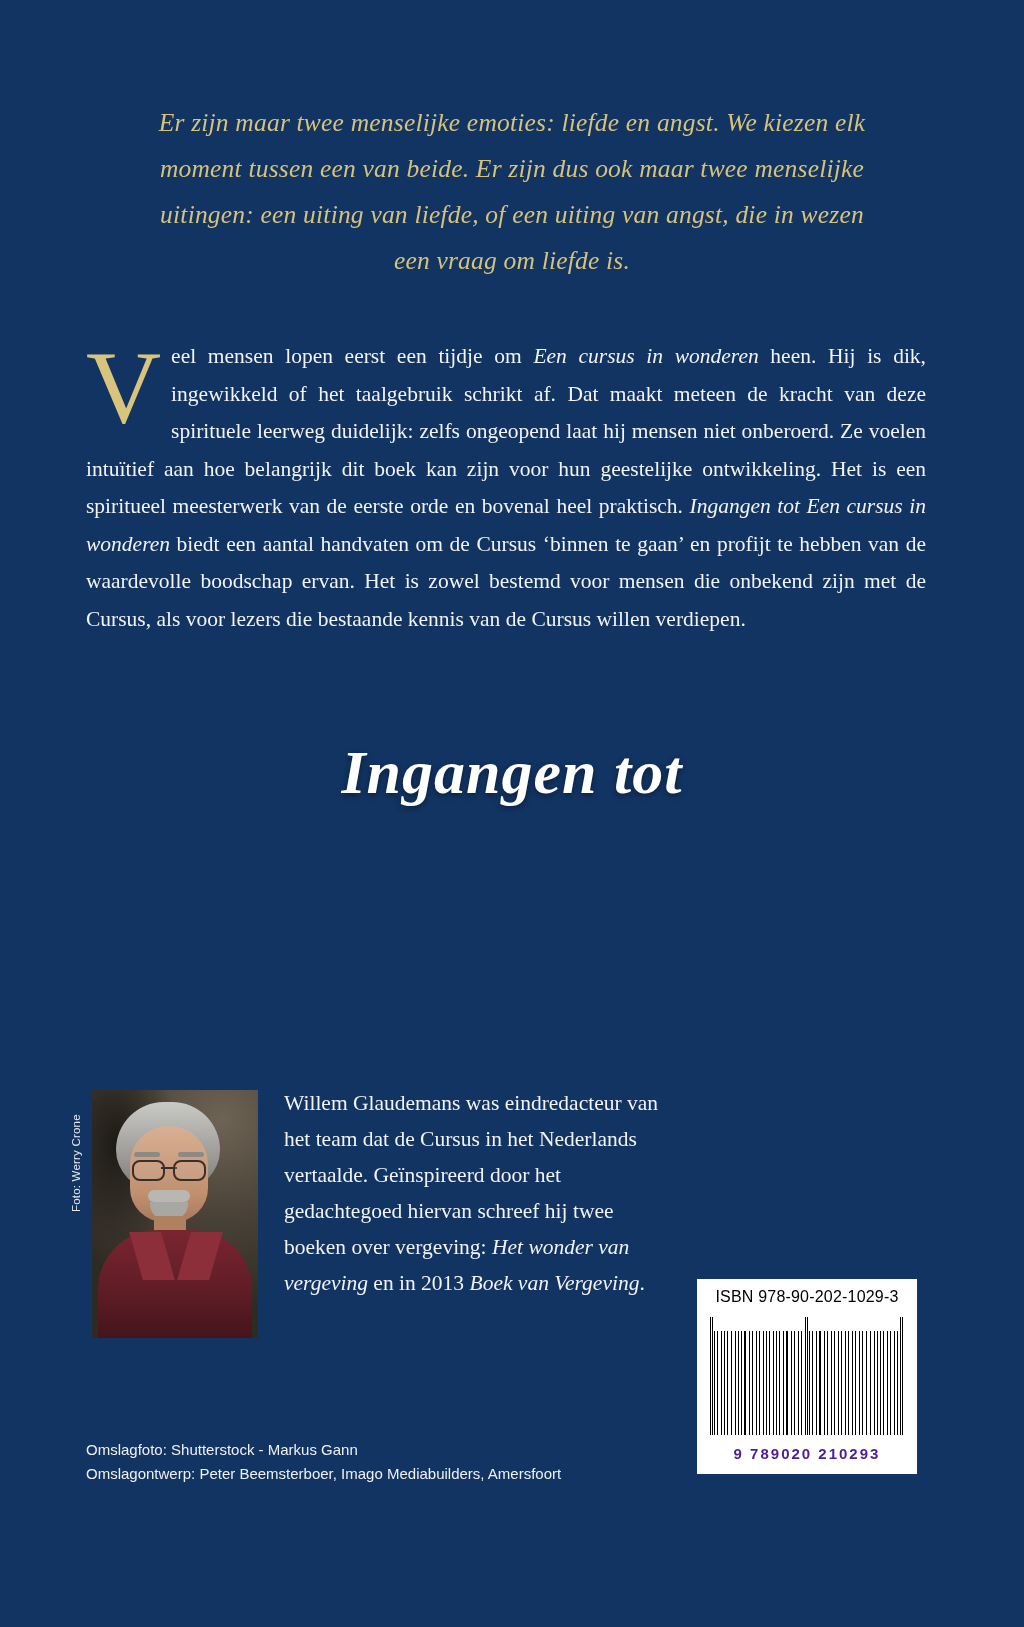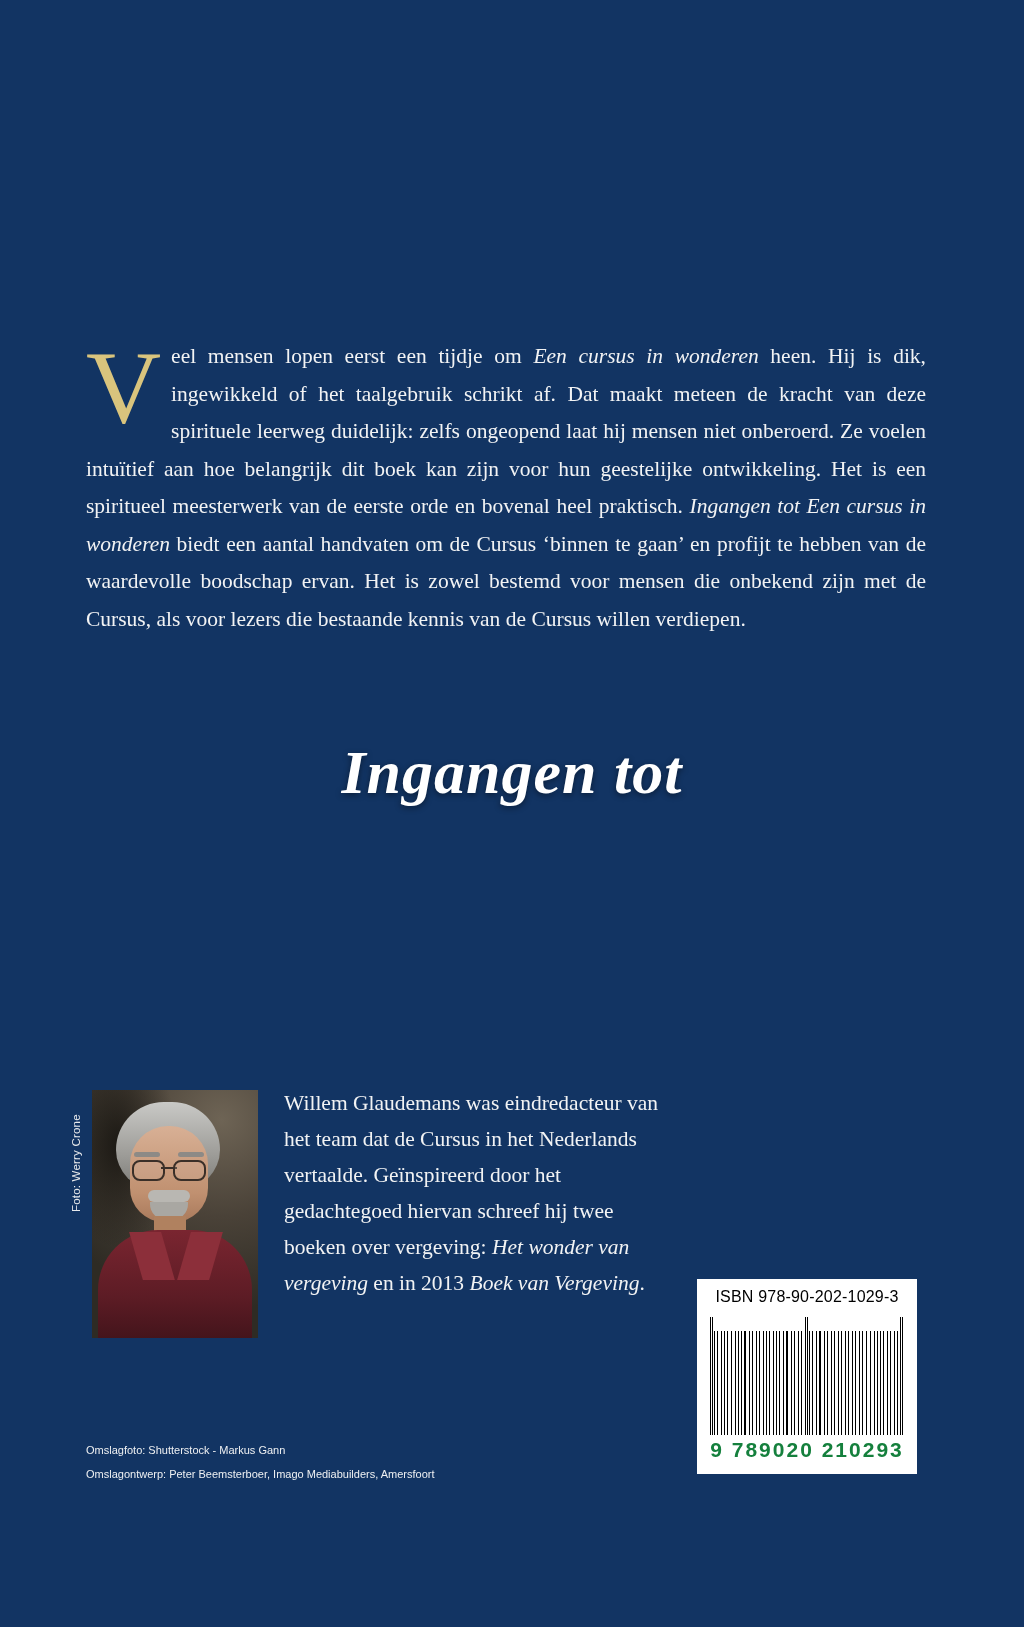--- a/index.html
+++ b/index.html
@@ -246,21 +246,21 @@
     color: #f2f3f4;
   }
   .author-text i { font-style: italic; }
 
   
   .credits {
     position: absolute;
     left: 86px;
     top: 1438px;
     font-family: "Liberation Sans", sans-serif;
-    font-size: 11px;
+    font-size: 15px;
     line-height: 24px;
     color: #eef0f2;
   }
 
   
   .barcode-box {
     position: absolute;
     left: 697px;
     top: 1279px;
     width: 220px;
@@ -295,30 +295,31 @@
     margin-right: 1px;
   }
   .barcode-digits {
     position: absolute;
     left: 0;
     bottom: 12px;
     width: 220px;
     text-align: center;
     font-family: "Liberation Sans", sans-serif;
     font-weight: bold;
-    font-size: 21px;
+    font-size: 15px;
     letter-spacing: 2px;
-    color: #15803d;
+    color: #4c1d95;
   }
 </style>
 </head>
 <body>
 
 <div class="page">
 
+  <div class="quote">Er zijn maar twee menselijke emoties: liefde en angst. We kiezen elk moment tussen een van beide. Er zijn dus ook maar twee menselijke uitingen: een uiting van liefde, of een uiting van angst, die in wezen een vraag om liefde is.</div>
 
   <div class="blurb">
     <span class="dropcap">V</span><span>eel mensen lopen eerst een tijdje om </span><i>Een cursus in wonderen</i><span> heen. Hij is dik, ingewikkeld of het taalgebruik schrikt af. Dat maakt meteen de kracht van deze spirituele leerweg duidelijk: zelfs ongeopend laat hij mensen niet onberoerd. Ze voelen intuïtief aan hoe belangrijk dit boek kan zijn voor hun geestelijke ontwikkeling. Het is een spiritueel meesterwerk van de eerste orde en bovenal heel praktisch. </span><i>Ingangen tot Een cursus in wonderen</i><span> biedt een aantal handvaten om de Cursus ‘binnen te gaan’ en profijt te hebben van de waardevolle boodschap ervan. Het is zowel bestemd voor mensen die onbekend zijn met de Cursus, als voor lezers die bestaande kennis van de Cursus willen verdiepen.</span>
   </div>
 
   <div class="title-block">
     <div class="title-pre">Ingangen tot</div>
   </div>
 
   <div class="author-block">

